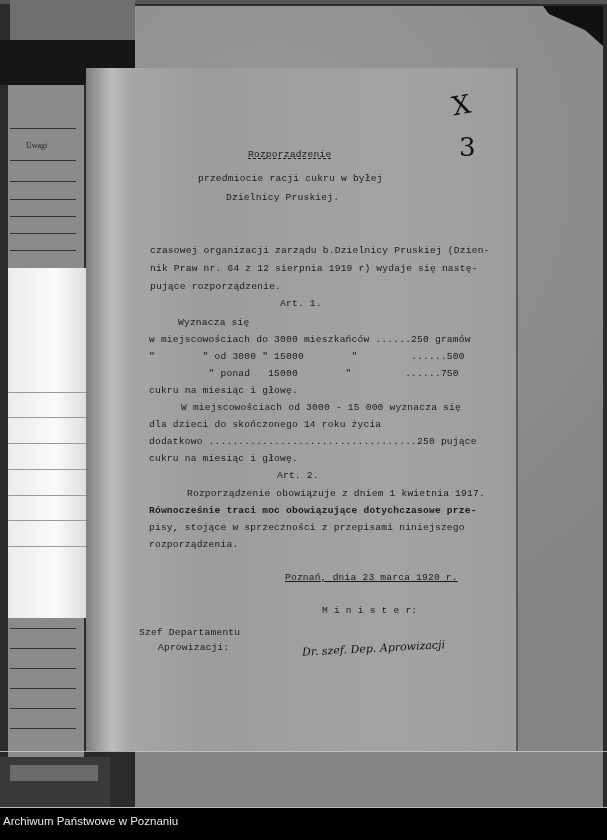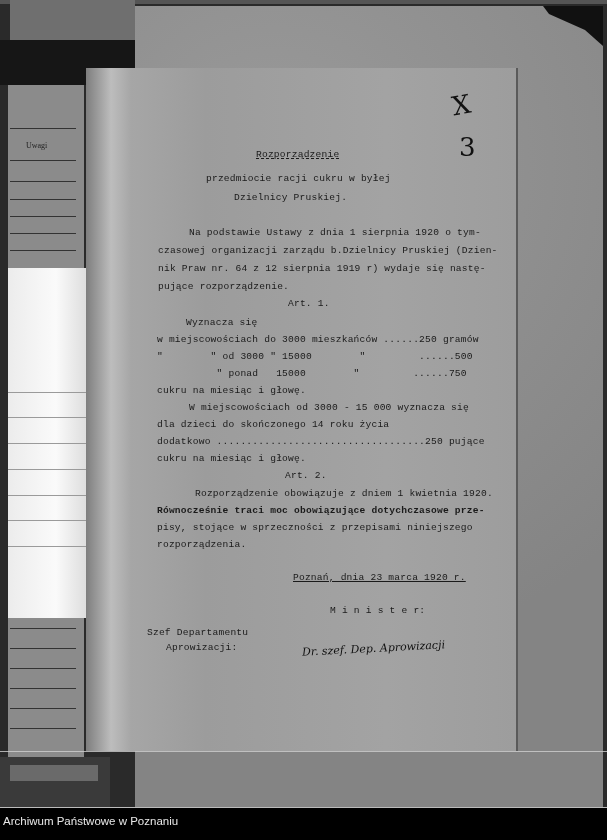--- a/index.html
+++ b/index.html
@@ -15,21 +15,21 @@
   .card-white{position:absolute;left:8px;top:268px;width:80px;height:350px;background:linear-gradient(90deg,#ececec,#fafafa 60%,#dcdcdc);}
   .card-line{position:absolute;left:10px;width:66px;height:1px;background:#333;}
   .card-line.light{background:#9a9a9a;left:8px;width:78px;}
   .uwagi{position:absolute;left:26px;top:141px;font-family:"Liberation Serif",serif;font-size:8px;color:#222;}
   .bottom-left{position:absolute;left:0;top:757px;width:110px;height:51px;background:#3a3a3a;}
   .bottom-left .tab{position:absolute;left:10px;top:8px;width:88px;height:16px;background:#6a6a6a;}
   .paper{position:absolute;left:86px;top:68px;width:430px;height:683px;
     background:linear-gradient(90deg,#7e7e7e 0px,#bdbdbd 25px,#a6a6a6 45px,#9c9c9c 120px,#a3a3a3 300px,#9d9d9d 430px);
     box-shadow:2px 0 0 #5a5a5a;}
   .scan-line{position:absolute;left:0;top:751px;width:607px;height:1px;background:#cfcfcf;opacity:.8;}
-  .txt{position:absolute;font-size:9.6px;color:#1a1a1a;white-space:pre;letter-spacing:0.2px;margin-left:8px;}
+  .txt{position:absolute;font-size:9.6px;color:#1a1a1a;white-space:pre;letter-spacing:0.2px;}
   .title{text-decoration:underline;text-decoration-style:dashed;}
   .hand{position:absolute;font-family:"DejaVu Serif",serif;color:#111;}
   .footer{position:absolute;left:0;top:808px;width:607px;height:32px;background:#000;}
   .footer-label{position:absolute;left:3px;top:815px;font-family:"Liberation Sans",sans-serif;font-size:11.5px;color:#e8e8e8;}
   .footer-rule{position:absolute;left:0;top:807px;width:607px;height:2px;background:#bbb;}
 </style>
 </head>
 <body>
 
 <div class="scan">
@@ -70,39 +70,38 @@
   <div class="paper"></div>
   <div class="scan-line"></div>
 
   <div class="hand" style="left:452px;top:90px;font-size:26px;transform:rotate(-10deg);">X</div>
   <div class="hand" style="left:459px;top:132px;font-size:26px;">3</div>
 
   <div class="txt title" style="left:248px;top:149px;">Rozporządzenie</div>
   <div class="txt" style="left:198px;top:173px;">przedmiocie racji cukru w byłej</div>
   <div class="txt" style="left:226px;top:192px;">Dzielnicy Pruskiej.</div>
 
-  <div class="txt" style="left:181px;top:227px;">Na podstawie Ustawy z dnia 1 sierpnia 1920 o tym-</div>
   <div class="txt" style="left:150px;top:245px;">czasowej organizacji zarządu b.Dzielnicy Pruskiej (Dzien-</div>
   <div class="txt" style="left:150px;top:263px;">nik Praw nr. 64 z 12 sierpnia 1919 r) wydaje się nastę-</div>
   <div class="txt" style="left:150px;top:281px;">pujące rozporządzenie.</div>
 
   <div class="txt" style="left:280px;top:298px;">Art. 1.</div>
   <div class="txt" style="left:178px;top:317px;">Wyznacza się</div>
   <div class="txt" style="left:149px;top:334px;">w miejscowościach do 3000 mieszkańców ......250 gramów</div>
   <div class="txt" style="left:149px;top:351px;">"        " od 3000 " 15000        "         ......500</div>
   <div class="txt" style="left:149px;top:368px;">          " ponad   15000        "         ......750</div>
   <div class="txt" style="left:149px;top:385px;">cukru na miesiąc i głowę.</div>
 
   <div class="txt" style="left:181px;top:402px;">W miejscowościach od 3000 - 15 000 wyznacza się</div>
   <div class="txt" style="left:149px;top:419px;">dla dzieci do skończonego 14 roku życia</div>
   <div class="txt" style="left:149px;top:436px;">dodatkowo ...................................250 pujące</div>
   <div class="txt" style="left:149px;top:453px;">cukru na miesiąc i głowę.</div>
 
   <div class="txt" style="left:277px;top:470px;">Art. 2.</div>
-  <div class="txt" style="left:187px;top:488px;">Rozporządzenie obowiązuje z dniem 1 kwietnia 1920.</div>
+  <div class="txt" style="left:187px;top:488px;">Rozporządzenie obowiązuje z dniem 1 kwietnia 1917.</div>
   <div class="txt" style="left:149px;top:505px;font-weight:bold;">Równocześnie traci moc obowiązujące dotychczasowe prze-</div>
   <div class="txt" style="left:149px;top:522px;">pisy, stojące w sprzeczności z przepisami niniejszego</div>
   <div class="txt" style="left:149px;top:539px;">rozporządzenia.</div>
 
   <div class="txt" style="left:285px;top:572px;text-decoration:underline;">Poznań, dnia 23 marca 1920 r.</div>
   <div class="txt" style="left:322px;top:605px;">M i n i s t e r:</div>
   <div class="txt" style="left:139px;top:627px;">Szef Departamentu</div>
   <div class="txt" style="left:158px;top:642px;">Aprowizacji:</div>
   <div class="hand" style="left:302px;top:642px;font-size:11px;font-style:italic;transform:rotate(-3deg);">Dr. szef. Dep. Aprowizacji</div>
 </div>

